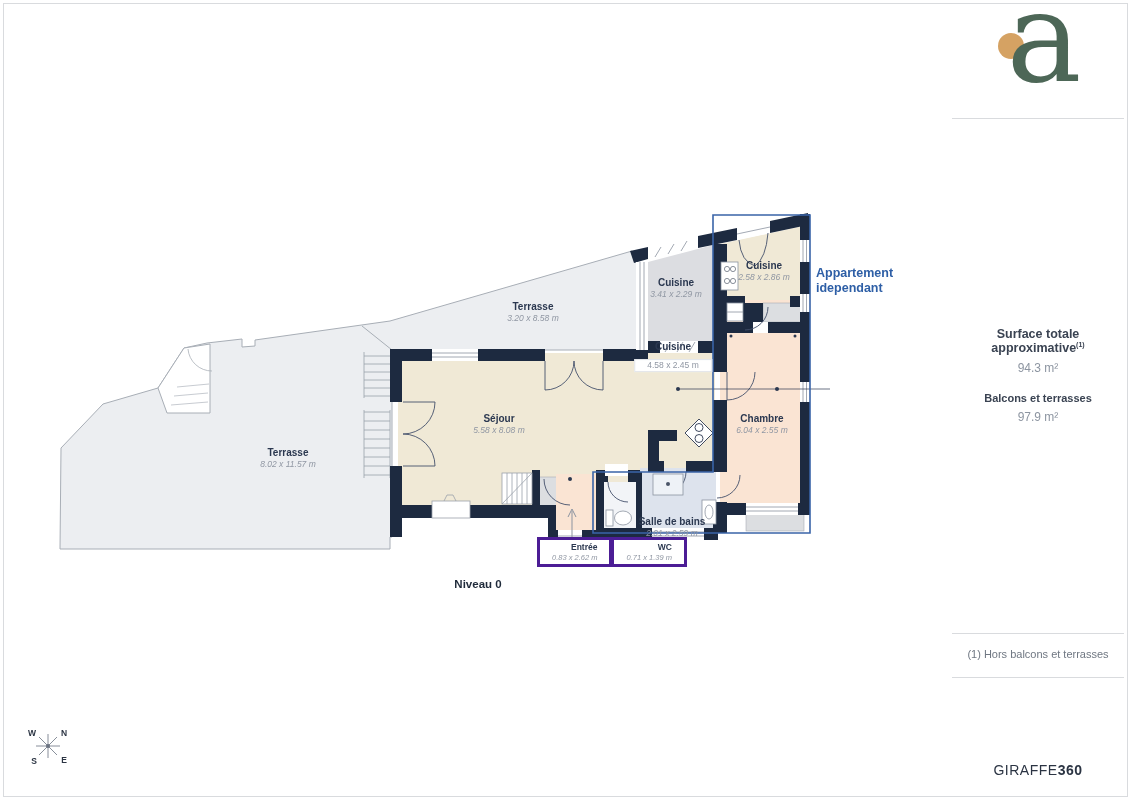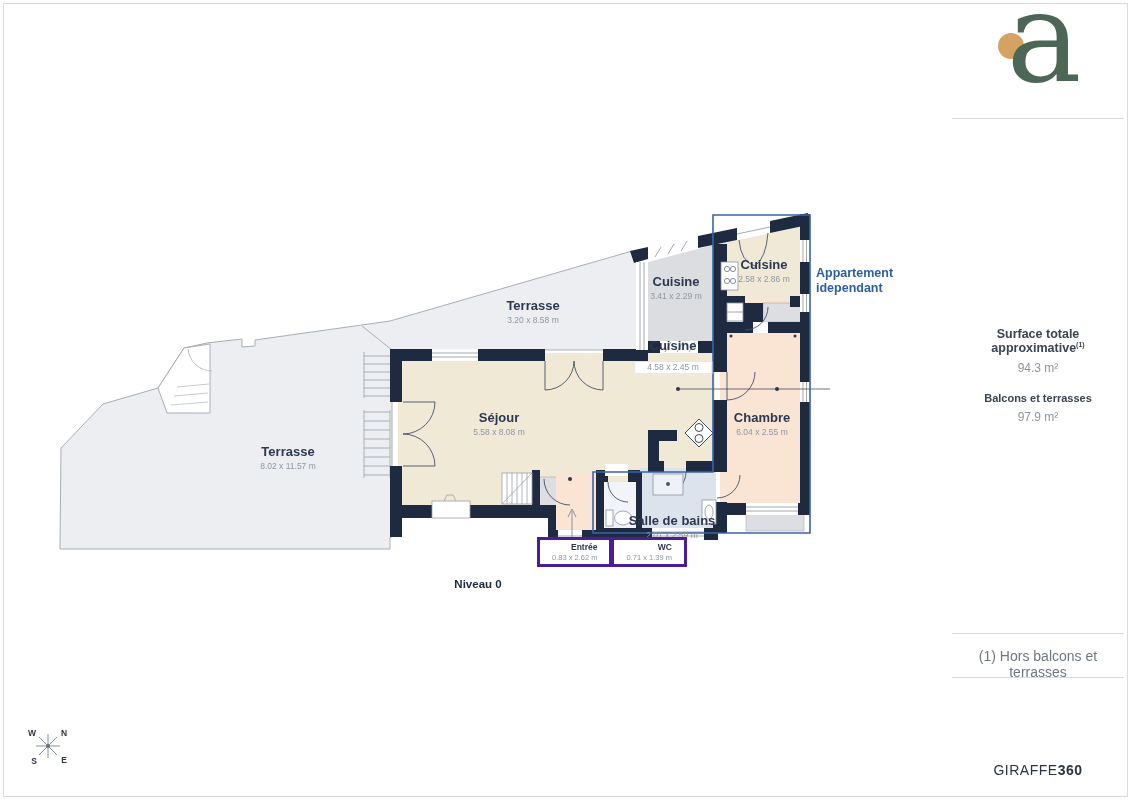--- a/index.html
+++ b/index.html
@@ -4,22 +4,22 @@
 <style>
   html,body{margin:0;padding:0;background:#fff;}
   .page{position:relative;width:1131px;height:800px;background:#fff;overflow:hidden;
         font-family:"Liberation Sans",sans-serif;}
   .frame{position:absolute;inset:3px;border:1px solid #d9dbde;pointer-events:none;}
   .plan-svg{position:absolute;left:0;top:0;}
 
   
   .rlabel{position:absolute;transform:translate(-50%,-50%);text-align:center;
           line-height:1.3;white-space:nowrap;}
-  .rname{font-size:13px;font-weight:700;color:#2b3850;}
-  .rdims{font-size:8.5px;color:#9097a3;}
+  .rname{font-size:10px;font-weight:700;color:#2b3850;}
+  .rdims{font-size:8.5px;color:#9097a3;font-style:italic;}
   .chip{display:inline-block;background:#fff;border:1px solid #e2e5e9;padding:0 12px;
         font-size:8.5px;color:#9097a3;margin-top:1px;}
 
   
   .callouts{position:absolute;left:537px;top:537px;display:flex;}
   .callout{background:#fff;border:3px solid #4c1d95;text-align:right;
            padding:2px 12px;line-height:1.25;}
   .callout + .callout{margin-left:-1px;}
   .callout .rname{font-size:8.5px;}
   .callout .rdims{font-size:7.5px;}
@@ -38,21 +38,21 @@
   .logo-a{position:absolute;left:50%;top:-28px;transform:translateX(-42%);
           font-family:"DejaVu Serif",serif;font-size:126px;line-height:1;color:#4d6757;}
   .logo-dot{position:absolute;left:50%;top:30px;margin-left:-40px;width:26px;height:26px;
             border-radius:50%;background:#d5a263;}
   .surface-block{position:absolute;left:0;top:324px;width:100%;text-align:center;}
   .s-title{font-size:12.5px;font-weight:700;color:#3a4352;}
   .s-title sup{font-size:7px;}
   .s-value{font-size:12px;color:#8d95a1;margin-top:6px;}
   .s-sub{font-size:11px;font-weight:700;color:#3a4352;margin-top:17px;}
   .footnote{position:absolute;left:0;top:645px;width:100%;text-align:center;
-            font-size:14px;color:#6f7782;}
+            font-size:11px;color:#6f7782;}
   .legal{position:absolute;left:11px;top:688px;width:150px;text-align:center;
          font-size:8.5px;line-height:1.5;color:#6f7782;}
   .brand{position:absolute;left:0;top:759px;width:100%;text-align:center;
          font-size:14px;letter-spacing:.5px;color:#2b3443;}
   .brand b{font-weight:700;}
 
   
   .compass{position:absolute;left:16px;top:714px;}
 </style>
 </head>

